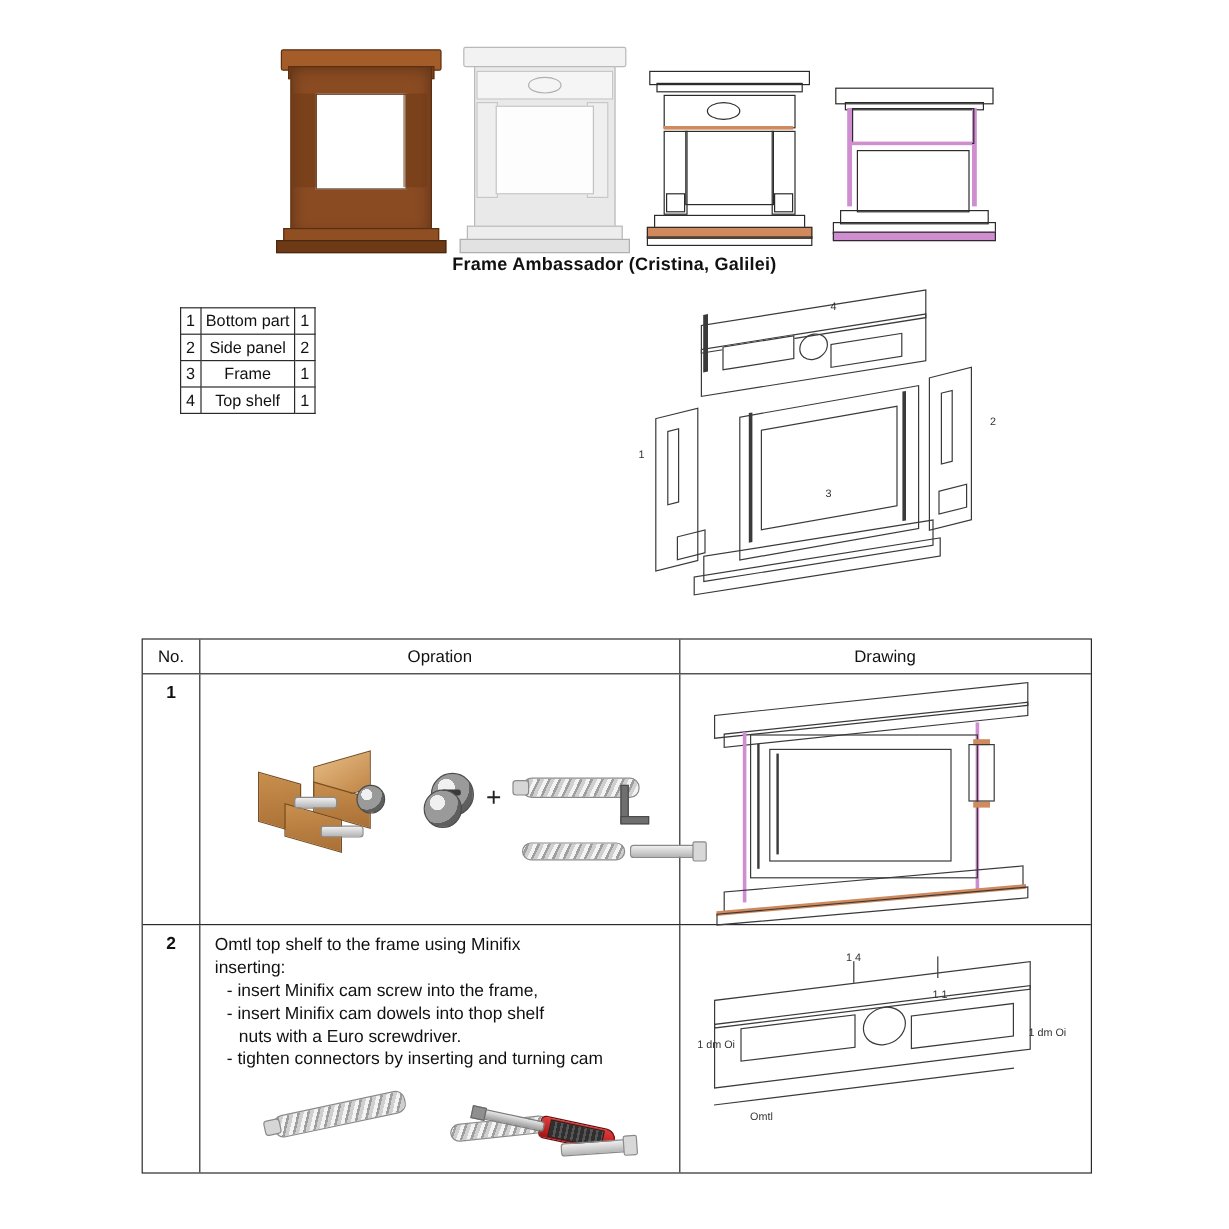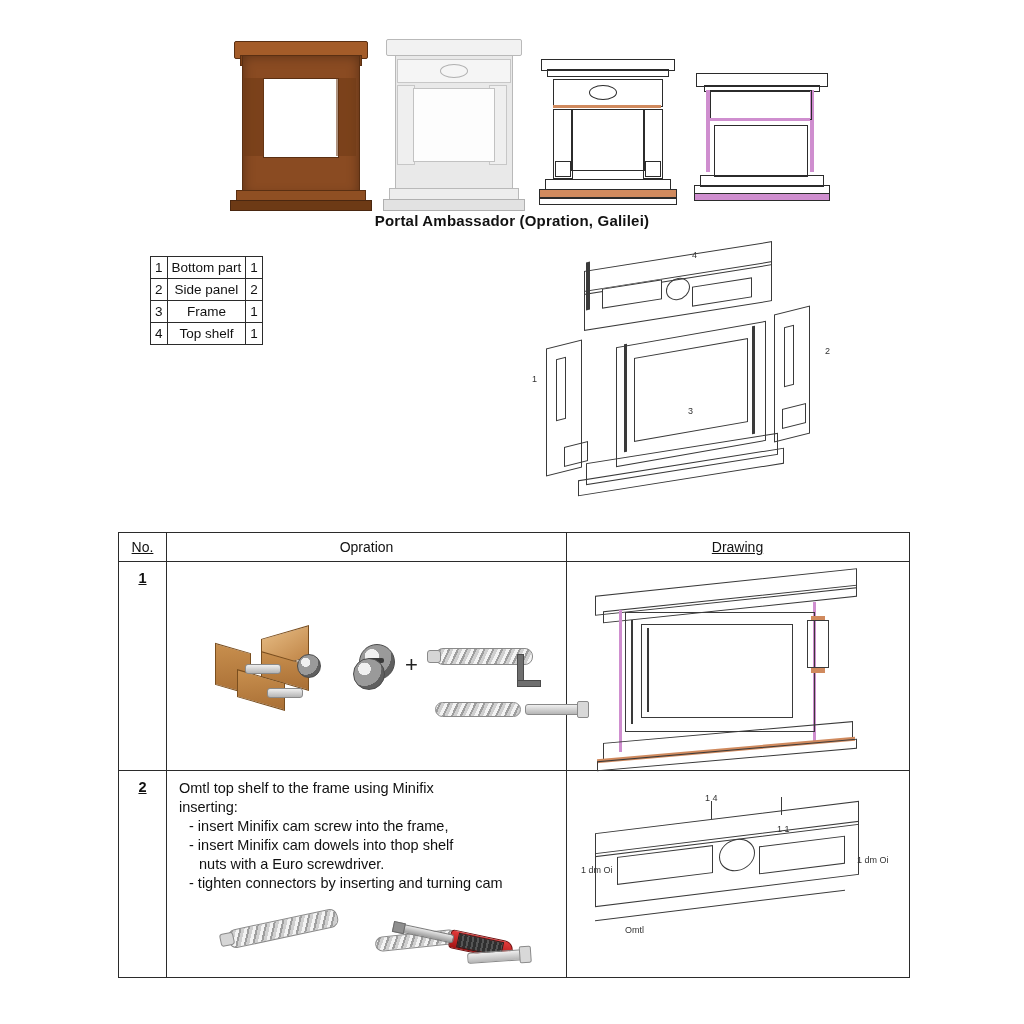--- a/index.html
+++ b/index.html
@@ -65,23 +65,23 @@
   .ex-lbl{position:absolute;font-size:9px;color:#333;}
 
   
   .instr{
     position:absolute;left:118px;top:532px;width:790px;height:444px;
     border:1px solid #2b2b2b;
   }
   .instr .row{display:flex;width:100%;}
   .hdr{height:28px;border-bottom:1px solid #2b2b2b;}
   .cell{border-right:1px solid #2b2b2b;box-sizing:border-box;}
-  .c-no{width:48px;display:flex;align-items:center;justify-content:center;font-size:14.5px;text-decoration:underline;}
+  .c-no{width:48px;display:flex;align-items:center;justify-content:center;font-size:14.5px;}
   .c-op{width:400px;padding:8px 10px 4px 12px;position:relative;}
-  .c-dw{width:341px;border-right:none;position:relative;text-decoration:underline;}
+  .c-dw{width:341px;border-right:none;position:relative;}
   .hdr .c-no,.hdr .c-op,.hdr .c-dw{display:flex;align-items:center;justify-content:center;padding:0;font-size:14px;}
   .row1{height:208px;border-bottom:1px solid #2b2b2b;}
   .row2{height:206px;}
   .op-text{font-size:14.5px;line-height:19px;}
   .op-text .sub{display:block;padding-left:10px;}
 
   
   .hw{position:absolute;}
   .dowel{
     width:96px;height:15px;border-radius:8px;
@@ -168,21 +168,21 @@
       <div class="ln" style="left:120px;top:57px;width:4px;height:82px;background:#cf8ecf;border:none;"></div>
       <div class="ln" style="left:20px;top:57px;width:100px;height:28px;"></div>
       <div class="ln" style="left:20px;top:85px;width:100px;height:3px;background:#cf8ecf;border:none;"></div>
       <div class="ln" style="left:24px;top:92px;width:92px;height:50px;"></div>
       <div class="ln" style="left:10px;top:142px;width:122px;height:10px;"></div>
       <div class="ln" style="left:4px;top:152px;width:134px;height:8px;"></div>
       <div class="ln" style="left:4px;top:160px;width:134px;height:6px;background:#cf8ecf;"></div>
     </div>
   </div>
 
-  <div class="caption">Portal Ambassador (Opration, Galilei)</div>
+  <div class="caption">Frame Ambassador (Cristina, Galilei)</div>
 
   <table class="parts">
     <tbody>
     <tr>
       <td>1</td>
       <td>Bottom part</td>
       <td>1</td>
     </tr>
     <tr>
       <td>2</td>

